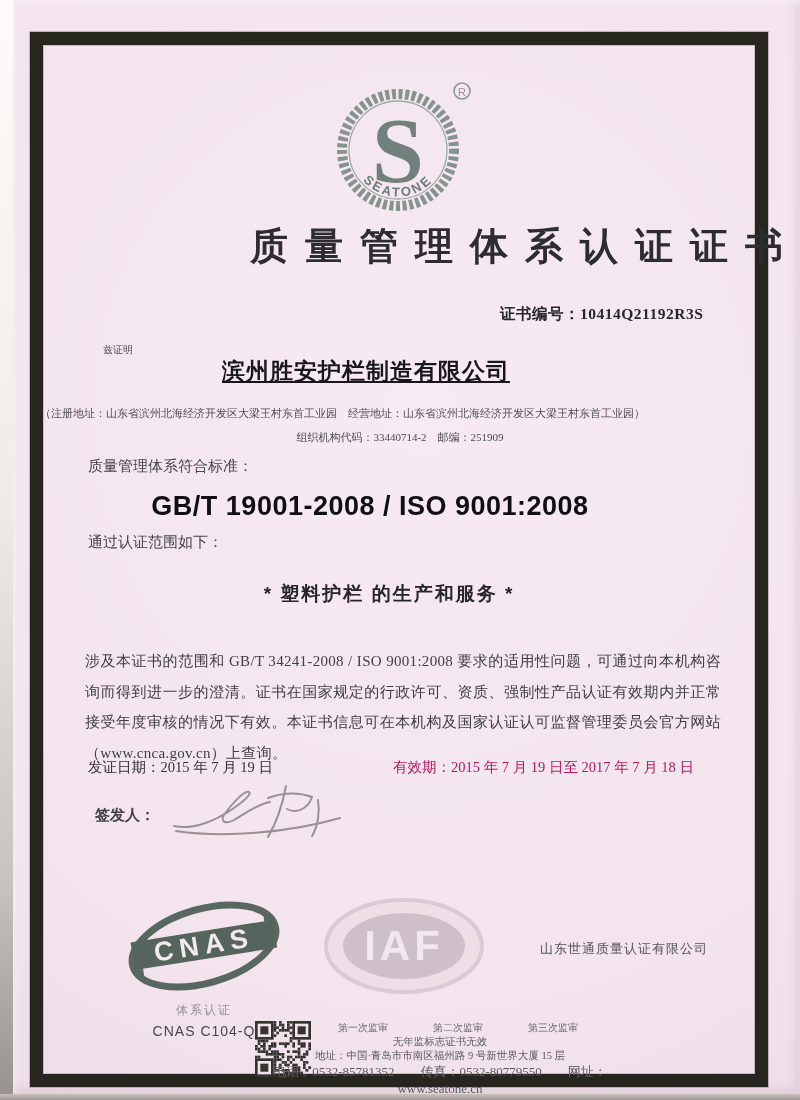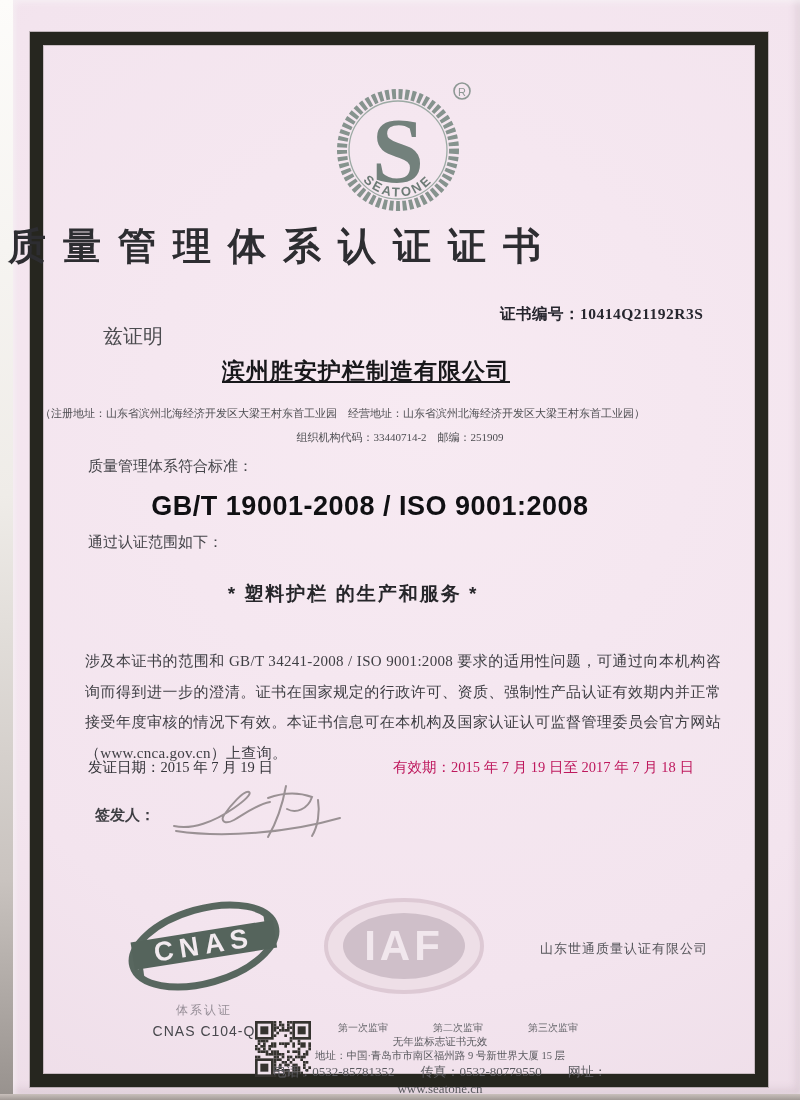--- a/index.html
+++ b/index.html
@@ -19,35 +19,35 @@
   .edge-bottom{position:absolute;left:0;right:0;bottom:0;height:6px;
     background:linear-gradient(180deg,#c9c0bc,#a29a96);}
   .frame{
     position:absolute;left:30px;top:32px;width:712px;height:1029px;
     border:13px solid #26261f;
     box-shadow:0 0 0 1px rgba(40,40,30,.25), inset 0 0 0 1px rgba(40,40,30,.2);
   }
   .abs{position:absolute;}
   .sans{font-family:"Liberation Sans","DejaVu Sans",sans-serif;}
 
-  .title{left:0;width:800px;top:221px;text-align:left;
+  .title{left:0;width:800px;top:221px;text-align:right;
     font-size:38px;font-weight:600;color:#2d2d31;
     letter-spacing:17px;padding-left:8px;box-sizing:border-box;}
   .cert-no{left:500px;top:304px;font-size:15.5px;font-weight:bold;color:#26262e;letter-spacing:.5px;}
-  .certify{left:103px;top:323px;font-size:20px;color:#4b4b4f;}
+  .certify{left:103px;top:343px;font-size:10px;color:#4b4b4f;}
   .company{left:36px;width:660px;top:356px;text-align:center;
     font-size:23px;font-weight:bold;color:#18181b;letter-spacing:1px;text-decoration:underline;}
   .addr1{left:40px;width:720px;top:406px;text-align:left;font-size:11px;color:#4d4d51;}
   .addr2{left:40px;width:720px;top:430px;text-align:center;font-size:11px;color:#4d4d51;}
   .std-label{left:88px;top:457px;font-size:15px;color:#45454a;}
   .standard{left:0;width:740px;top:491px;text-align:center;
     font-size:27px;font-weight:bold;color:#101013;letter-spacing:.5px;}
   .scope-label{left:88px;top:533px;font-size:15px;color:#45454a;}
   .scope{left:0;width:706px;top:581px;text-align:center;
-    font-size:19px;font-weight:bold;color:#26262a;letter-spacing:2px;}
+    font-size:19px;font-weight:bold;color:#26262a;letter-spacing:2px;padding-left:36px;}
   .body-par{left:85px;width:636px;top:646px;font-size:15px;line-height:30.5px;
     color:#3e3e43;text-align:justify;letter-spacing:.3px;}
   .issue-date{left:88px;top:758px;font-size:14.5px;color:#333338;}
   .validity{left:393px;top:758px;font-size:14.5px;color:#be185d;}
   .signer{left:95px;top:806px;font-size:15px;color:#3e3e43;font-weight:bold;}
   .signature{left:168px;top:780px;}
 
   .cnas{left:116px;top:896px;width:176px;text-align:center;}
   .cnas-caption{font-size:12px;color:#968e97;margin-top:2px;letter-spacing:2px;}
   .cnas-code{font-size:14px;color:#48484d;margin-top:4px;letter-spacing:1px;}

